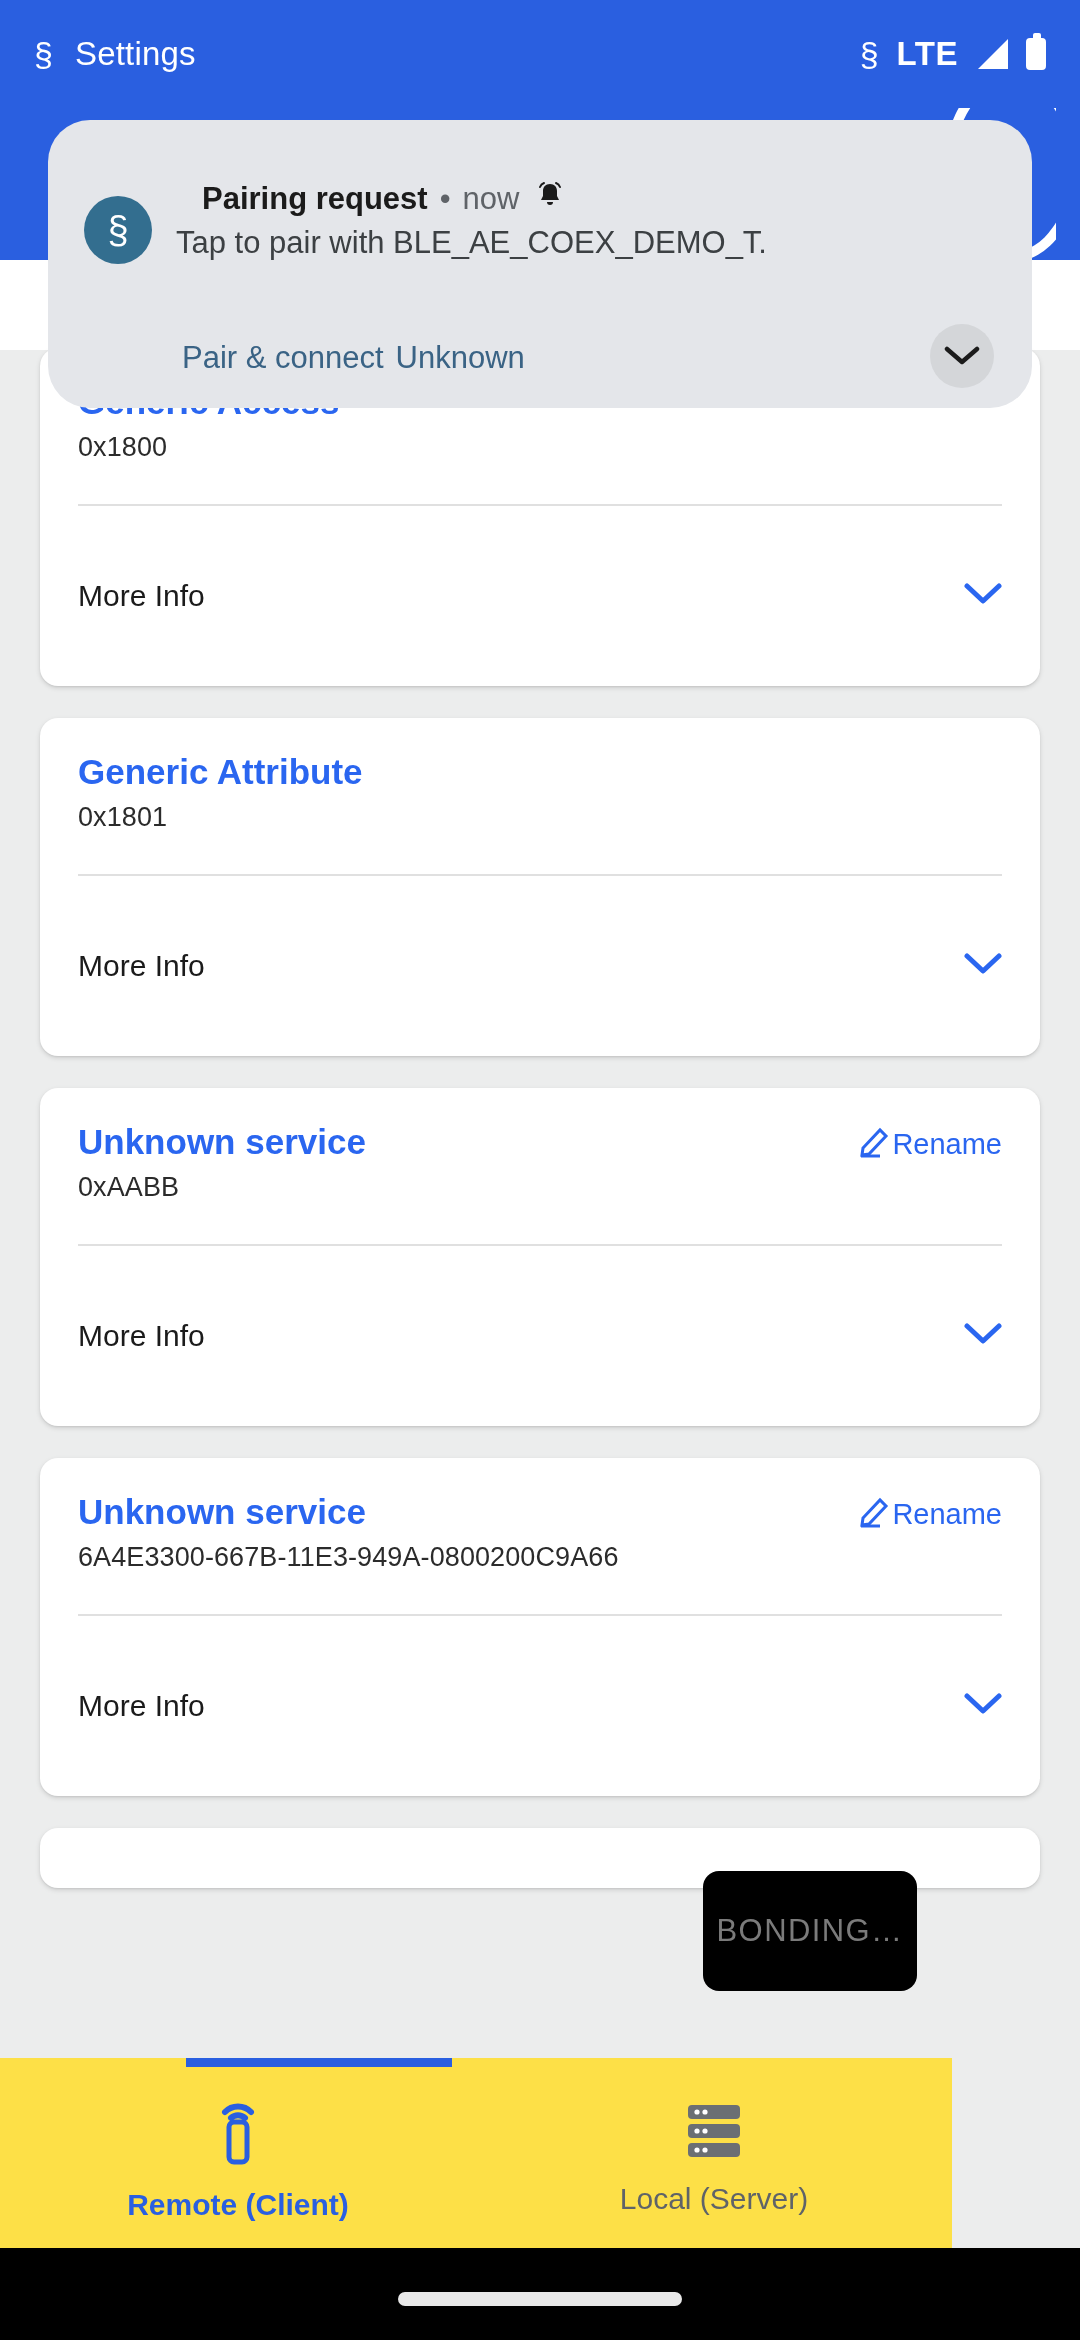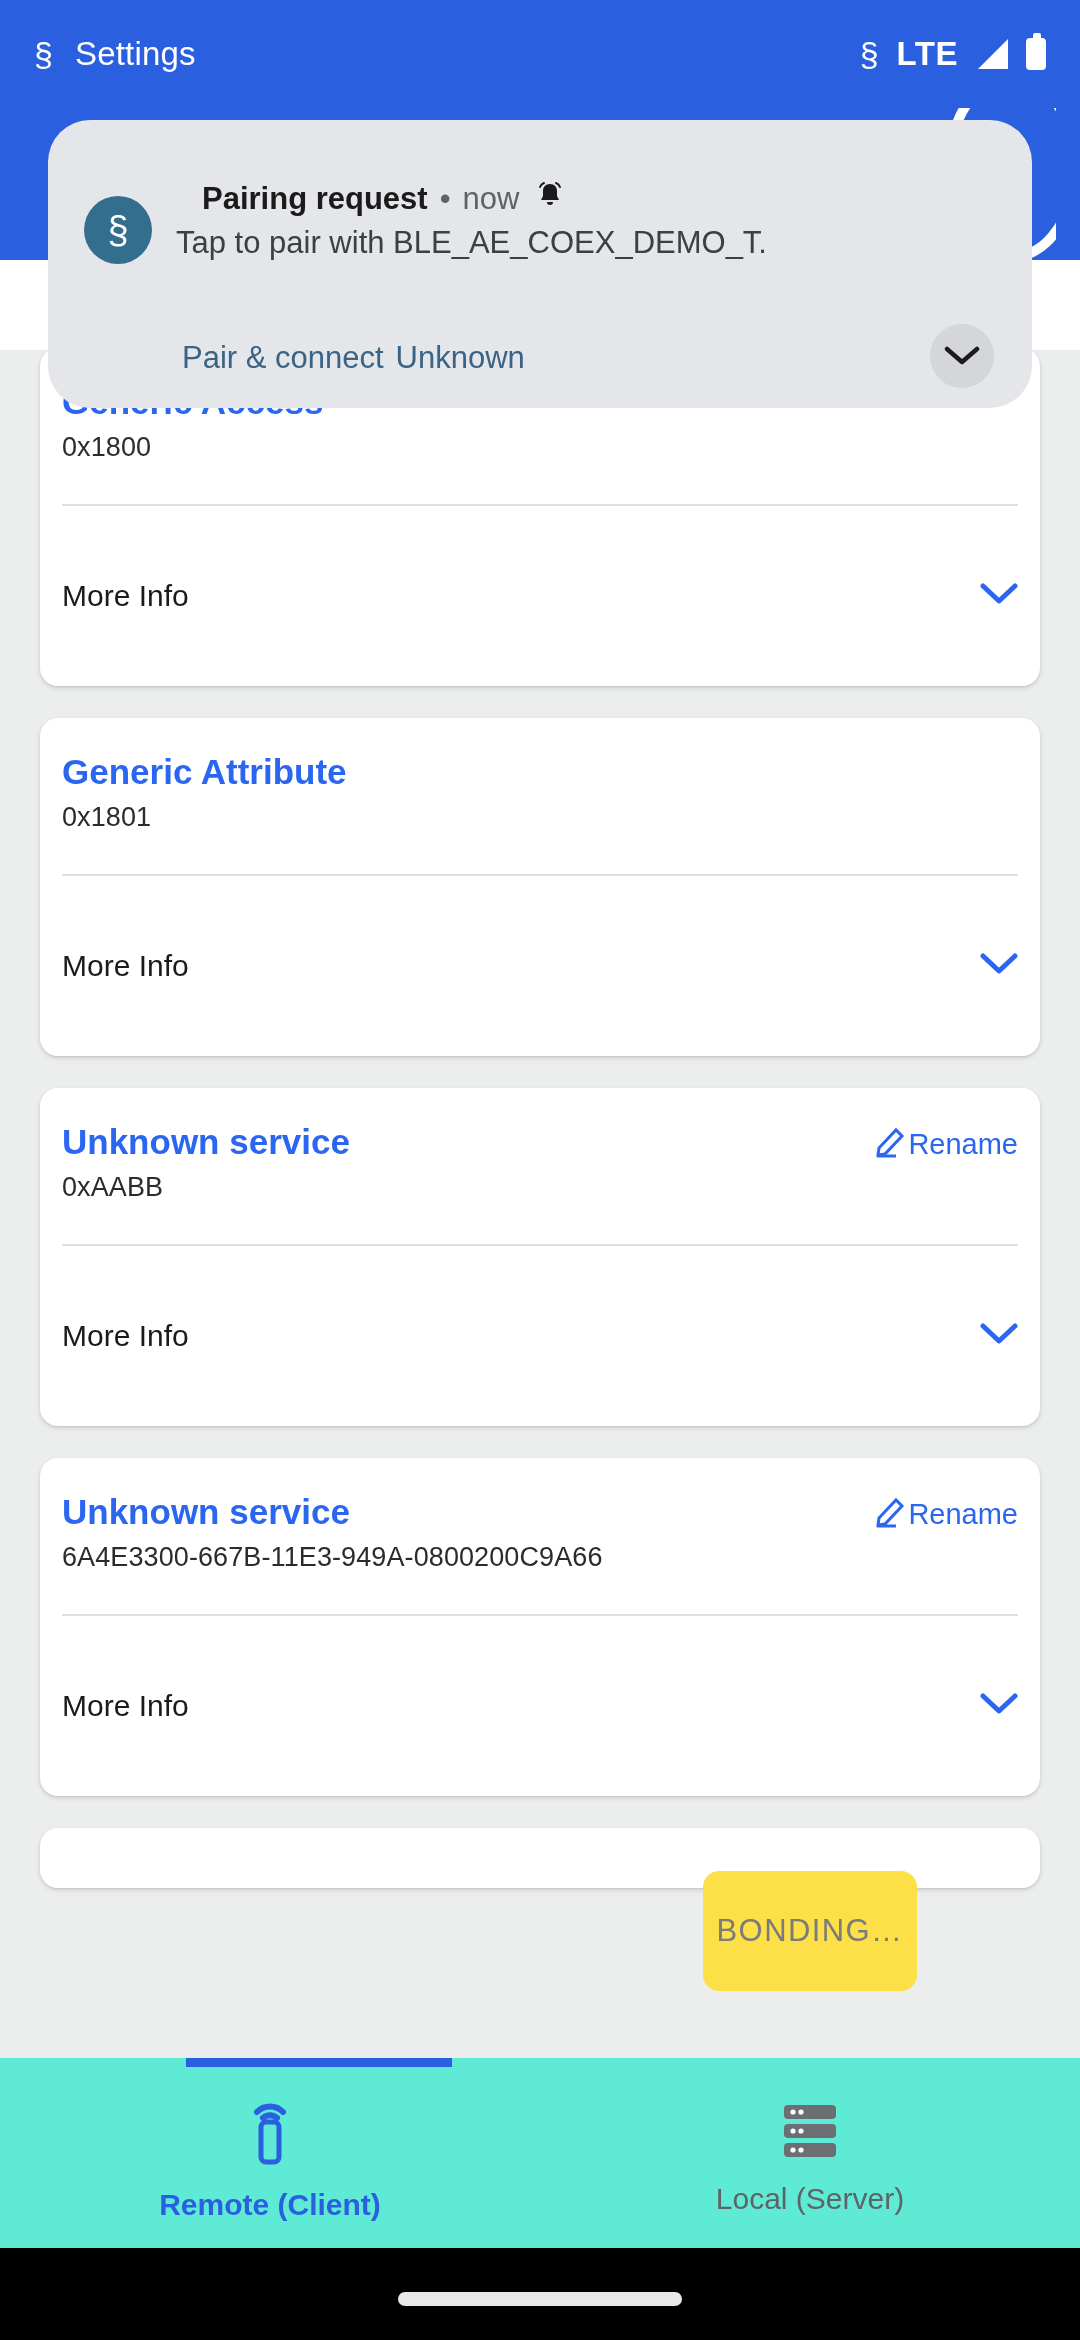--- a/index.html
+++ b/index.html
@@ -76,21 +76,21 @@
   #list {
     position: absolute; top: 348px; left: 0; width: 1080px;
     padding: 0 40px;
   }
   .card {
     position: relative;
     background: #ffffff;
     border-radius: 18px;
     box-shadow: 0 2px 5px rgba(0,0,0,.13), 0 1px 2px rgba(0,0,0,.07);
     margin-bottom: 32px;
-    padding: 0 22px;
+    padding: 0 38px;
   }
   .card-top { padding-top: 34px; position: relative; min-height: 120px; }
   .svc-name {
     color: #2a66f0; font-size: 35px; font-weight: 700; line-height: 1.15;
   }
   .svc-uuid {
     color: #2b2b2b; font-size: 27px; margin-top: 10px; letter-spacing: .1px;
   }
   .rename {
     position: absolute; top: 36px; right: 0;
@@ -112,32 +112,32 @@
 
   
   #card-last {
     height: 60px; overflow: hidden;
   }
 
   
   #bonding-toast {
     position: absolute; left: 703px; top: 1871px;
     width: 214px; height: 120px;
-    background: #fde047;
+    background: #000000;
     border-radius: 16px;
     display: flex; align-items: center; justify-content: center;
     color: #7b7b7b; font-size: 31px; letter-spacing: 1.4px;
     z-index: 20;
   }
 
   
   #bottom-nav {
     position: absolute; left: 0; bottom: 92px;
-    width: 1080px; height: 190px;
-    background: #5eead4;
+    width: 952px; height: 190px;
+    background: #fde047;
     display: flex;
     z-index: 25;
   }
   #nav-indicator {
     position: absolute; top: 0; left: 186px;
     width: 266px; height: 9px; background: #2a5fe0;
   }
   .nav-item {
     flex: 1; display: flex; flex-direction: column;
     align-items: center; justify-content: center; gap: 16px;

